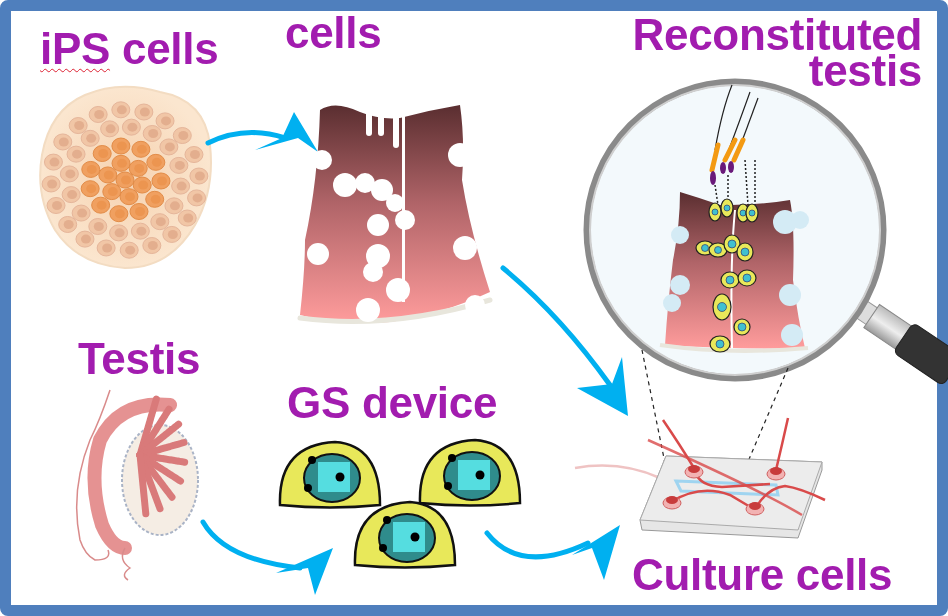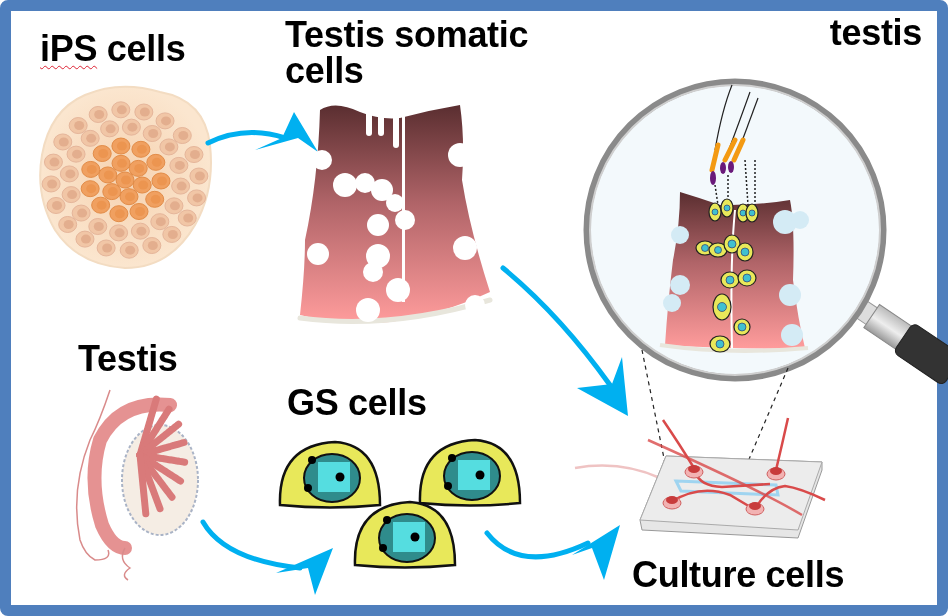--- a/index.html
+++ b/index.html
@@ -1,39 +1,39 @@
 <!DOCTYPE html>
 <html><head>
 <meta charset="utf-8">
 <style>
   html,body{margin:0;padding:0;background:#ffffff;}
   body{width:948px;height:616px;position:relative;overflow:hidden;font-family:"Liberation Sans","DejaVu Sans",sans-serif;}
   .frame{position:absolute;left:0;top:0;width:948px;height:616px;box-sizing:border-box;border:11px solid #4f7fbd;border-radius:8px;background:#fff;}
-  .label{position:absolute;font-weight:bold;color:#000000;font-size:36px;line-height:38px;letter-spacing:-0.3px;}
+  .label{position:absolute;font-weight:bold;color:#a21caf;font-size:44px;line-height:38px;letter-spacing:-0.3px;}
   .spell{text-decoration:underline wavy #d23;text-decoration-thickness:1px;text-underline-offset:4px;}
   svg.art{position:absolute;left:0;top:0;}
 </style>
 </head>
 <body>
 
 <div class="frame"></div>
 
 <div class="label" style="left:40px;top:30px;"><span class="spell">iPS</span><span> cells</span></div>
 
 <div class="label" style="left:285px;top:16px;">
-  <div>Testis somatic</div>
   <div style="margin-top:-2px;">cells</div>
 </div>
 
 <div class="label" style="right:26px;top:16px;text-align:right;">
+  <div>Reconstituted</div>
   <div style="margin-top:-2px;">testis</div>
 </div>
 
 <div class="label" style="left:78px;top:340px;">Testis</div>
-<div class="label" style="left:287px;top:384px;">GS cells</div>
+<div class="label" style="left:287px;top:384px;">GS device</div>
 <div class="label" style="left:632px;top:556px;">Culture cells</div>
 
 <svg class="art" width="948" height="616" viewBox="0 0 948 616">
   <defs>
     <linearGradient id="tubeGrad" x1="0" y1="0" x2="0" y2="1">
       <stop offset="0" stop-color="#5a2e30"></stop>
       <stop offset="0.45" stop-color="#b06468"></stop>
       <stop offset="1" stop-color="#ff9c9c"></stop>
     </linearGradient>
     <radialGradient id="colonyGrad" cx="0.5" cy="0.5" r="0.5">

